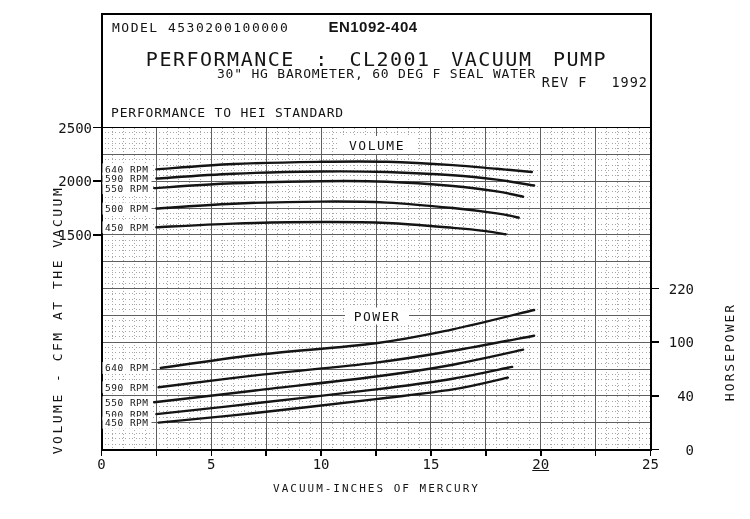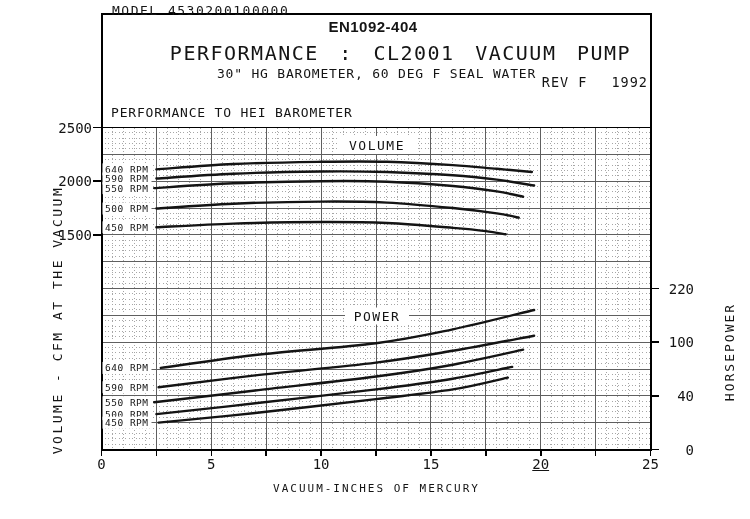--- a/index.html
+++ b/index.html
@@ -1,24 +1,24 @@
 <!DOCTYPE html>
 <html><head>
 <meta charset="utf-8">
 <style>
   html,body{margin:0;padding:0;background:#e8e8e8;}
   .sheet{
     position:relative;width:750px;height:519px;background:#ffffff;
     font-family:"DejaVu Sans Mono",monospace;color:#141414;overflow:hidden;
   }
   .abs{position:absolute;white-space:nowrap;}
-  .model{left:112px;top:3px;font-size:13px;letter-spacing:1.5px;}
+  .model{left:112px;top:20px;font-size:13px;letter-spacing:1.5px;}
   .doc-number{left:101px;width:544px;top:18px;text-align:center;
     font-family:"Liberation Sans",sans-serif;font-weight:bold;font-size:15px;letter-spacing:.5px;}
-  .title{left:101px;width:551px;top:41px;text-align:center;font-size:20px;letter-spacing:1.5px;word-spacing:7px;padding-left:24px;}
+  .title{left:101px;width:551px;top:47px;text-align:center;font-size:20px;letter-spacing:1.5px;word-spacing:7px;}
   .subtitle{left:101px;width:551px;top:66px;text-align:center;font-size:13px;letter-spacing:.8px;}
   .rev-line{left:101px;width:547px;top:74px;text-align:right;font-size:13.5px;letter-spacing:1px;}
   .rev-line .year{margin-left:24px;}
   .hei{left:111px;top:105px;font-size:13px;letter-spacing:.8px;}
   .ylab-left{left:57px;top:320px;transform:translate(-50%,-50%) rotate(-90deg);
     font-size:13px;letter-spacing:2.5px;}
   .ylab-right{left:729px;top:352px;transform:translate(-50%,-50%) rotate(-90deg);
     font-size:13px;letter-spacing:2px;}
   .xlab{left:101px;width:551px;top:482px;text-align:center;font-size:11px;letter-spacing:2px;}
   .tick{position:absolute;font-size:14px;line-height:14px;white-space:nowrap;}
@@ -196,21 +196,21 @@
       <path d="M158.596 422.6666666666667C174.7 421.1 219.0 416.9 255.2 413.0C291.5 409.1 343.1 403.0 376.0 399.1C408.9 395.1 430.9 393.0 452.9 389.4C474.8 385.8 498.6 379.6 507.8 377.6" fill="none" stroke="#141414" stroke-width="2.4" stroke-linecap="round" stroke-linejoin="round"></path>
       <rect x="345" y="307.5" width="64" height="17" fill="#ffffff"></rect>
       <text x="377" y="320.5" font-size="13" letter-spacing="1.5" text-anchor="middle">POWER</text>
     </svg>
 
   <div class="abs model">MODEL 4530200100000</div>
   <div class="abs doc-number">EN1092-404</div>
   <div class="abs title">PERFORMANCE : CL2001 VACUUM PUMP</div>
   <div class="abs subtitle">30" HG BAROMETER, 60 DEG F SEAL WATER</div>
   <div class="abs rev-line"><span>REV F</span><span class="year">1992</span></div>
-  <div class="abs hei">PERFORMANCE TO HEI BAROMETER</div>
+  <div class="abs hei">PERFORMANCE TO HEI STANDARD</div>
 
   <div class="abs ylab-left">VOLUME - CFM AT THE VACUUM</div>
   <div class="abs ylab-right">HORSEPOWER</div>
   <div class="abs xlab">VACUUM-INCHES OF MERCURY</div>
 
   <div id="tick-layer">
       <div class="tick tick-yl" style="left: 46px; top: 120.5px;">2500</div>
       <div class="tick tick-yl" style="left: 46px; top: 174.167px;">2000</div>
       <div class="tick tick-yl" style="left: 46px; top: 227.833px;">1500</div>
       <div class="tick tick-yr" style="left: 664px; top: 281.5px;">220</div>

